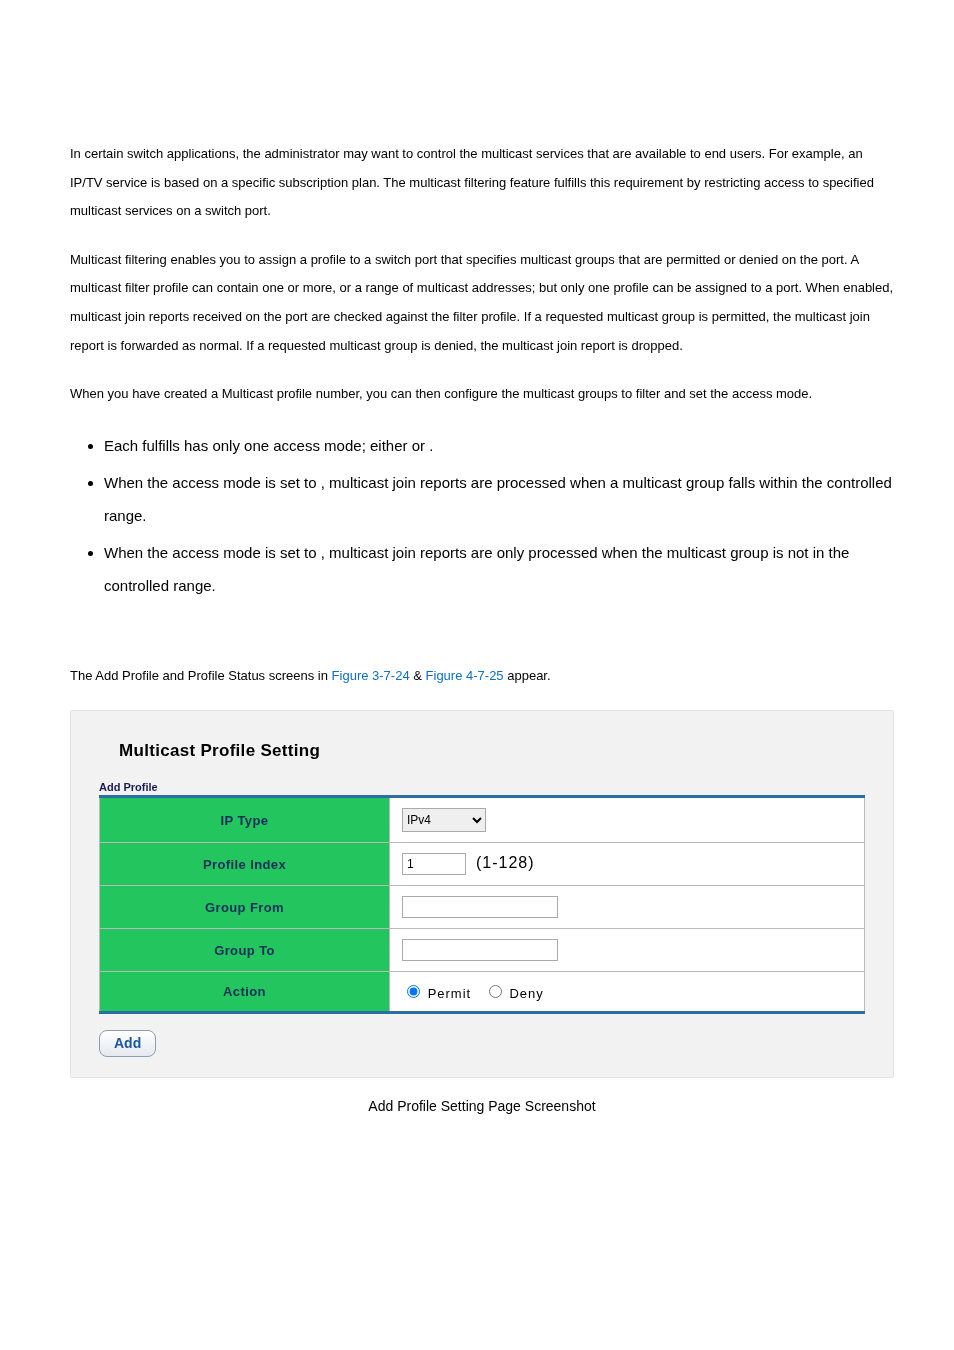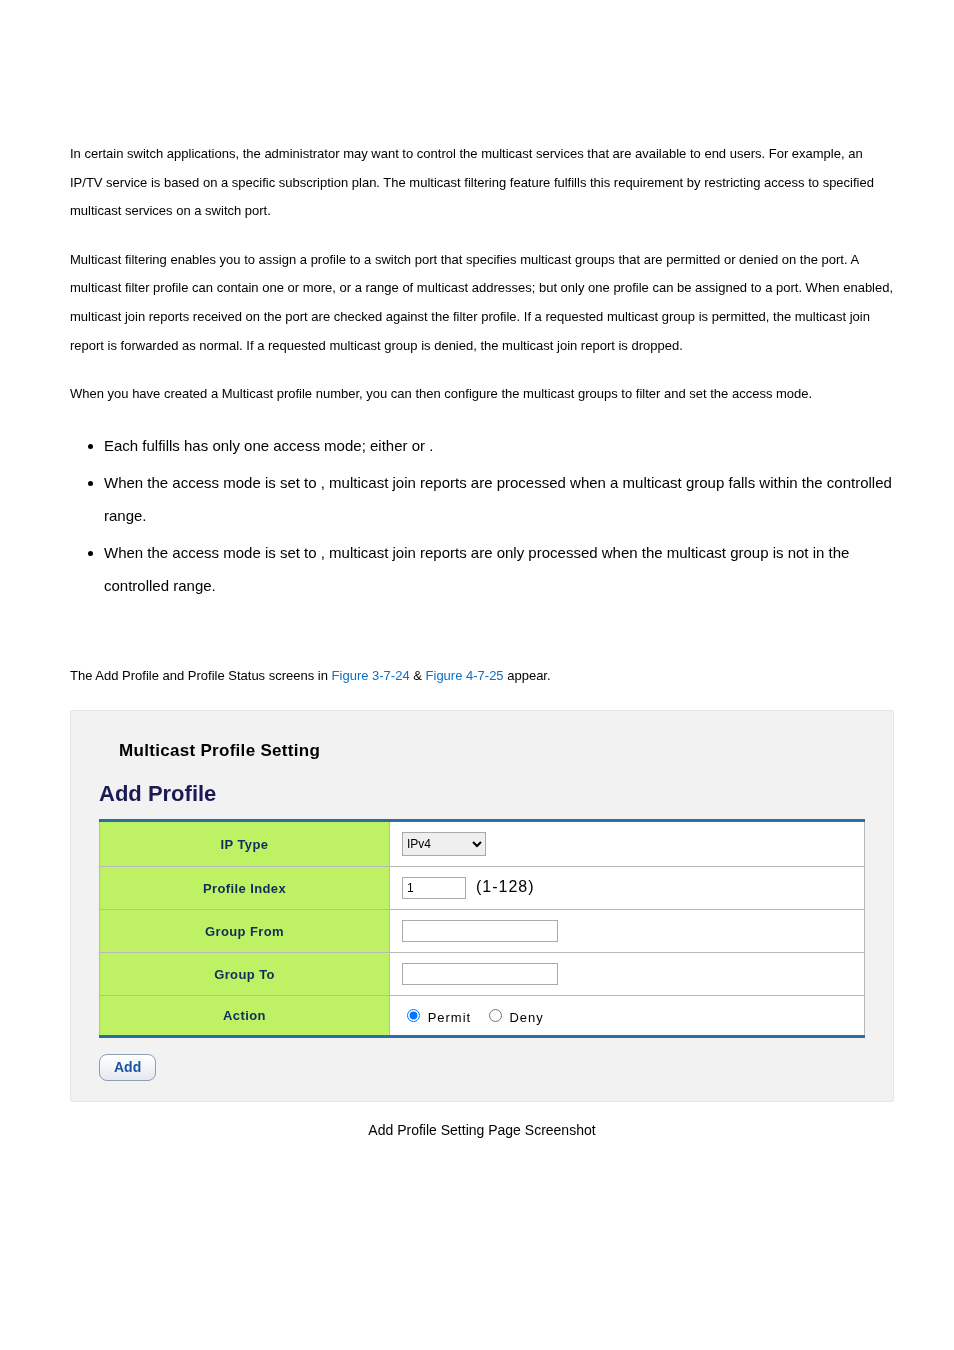--- a/index.html
+++ b/index.html
@@ -35,43 +35,43 @@
     border-radius: 2px;
   }
   .shot-title {
     font-weight: bold;
     font-size: 17px;
     letter-spacing: 0.3px;
     margin: 0 0 20px 20px;
   }
   .shot-subtitle {
     font-weight: bold;
-    font-size: 22px;
+    font-size: 11px;
     color: #1a1a55;
-    margin-bottom: 12px;
+    margin-bottom: 2px;
   }
   table.form {
     width: 100%;
     border-collapse: collapse;
     border-top: 3px solid #2a6ea3;
     border-bottom: 3px solid #2a6ea3;
     background: #fff;
   }
   table.form td {
     border: 1px solid #b9b9b9;
     padding: 10px 12px;
     font-size: 13px;
     letter-spacing: 0.4px;
   }
   table.form td.label {
     width: 290px;
     text-align: center;
     font-weight: bold;
     color: #0e2f5a;
-    background: #bef264;
+    background: #22c55e;
   }
   table.form td.val { background: #fff; }
   select.ip {
     font-size: 12px;
     height: 24px;
     width: 84px;
     border: 1px solid #aaa;
   }
   input.text {
     height: 22px;

